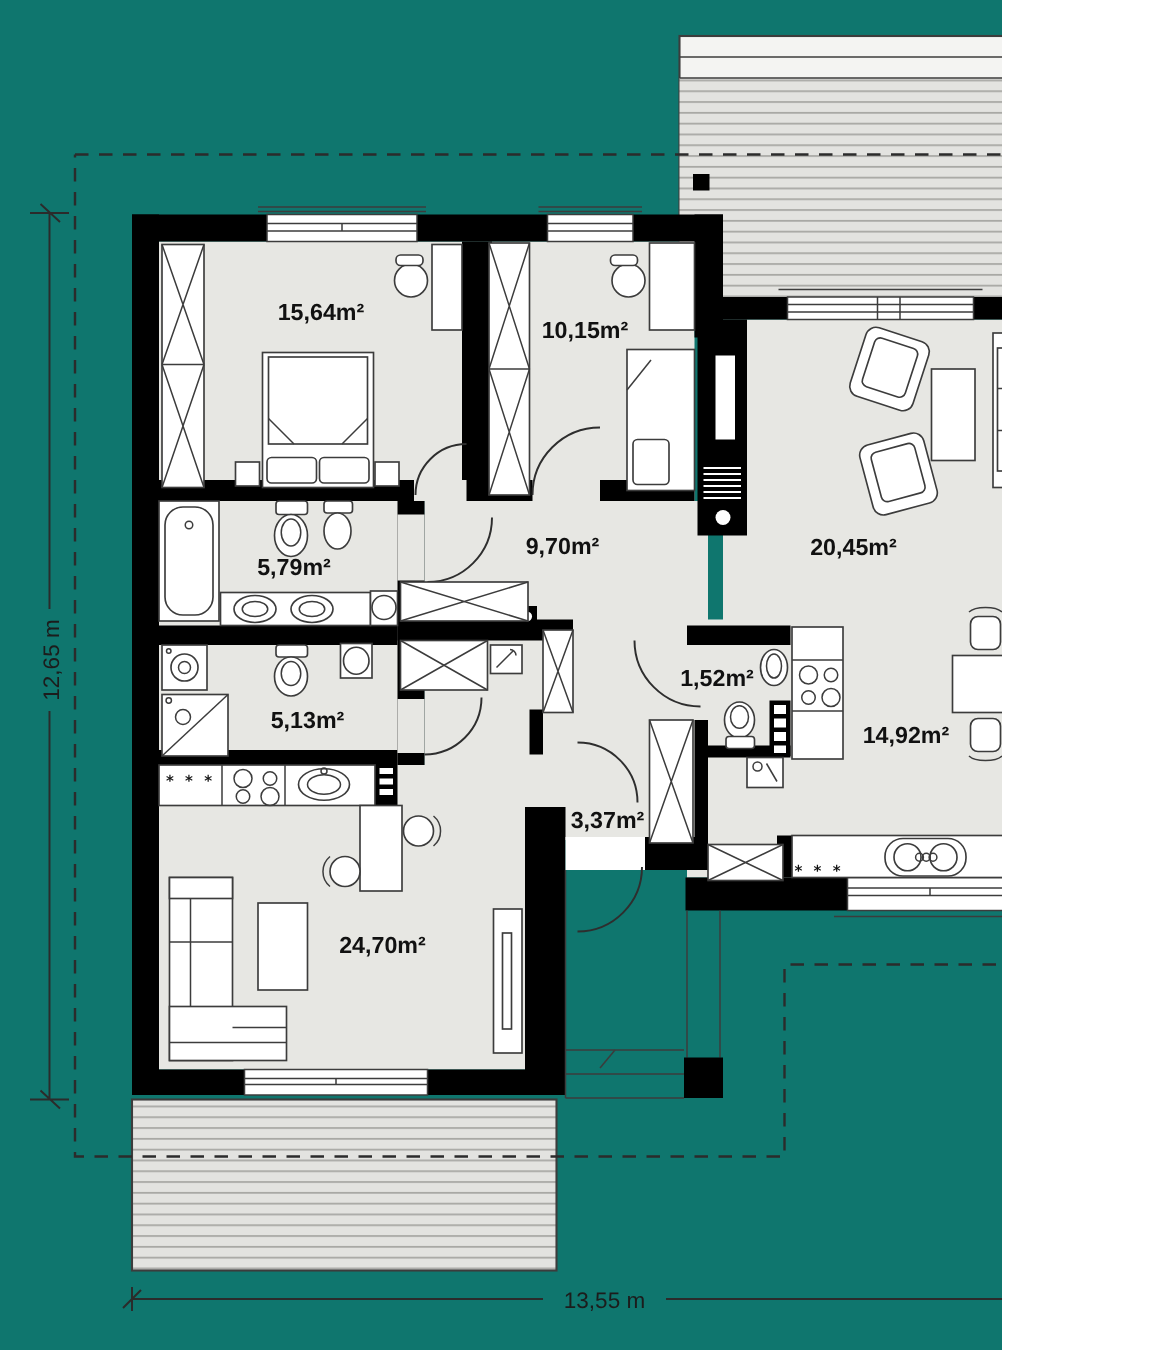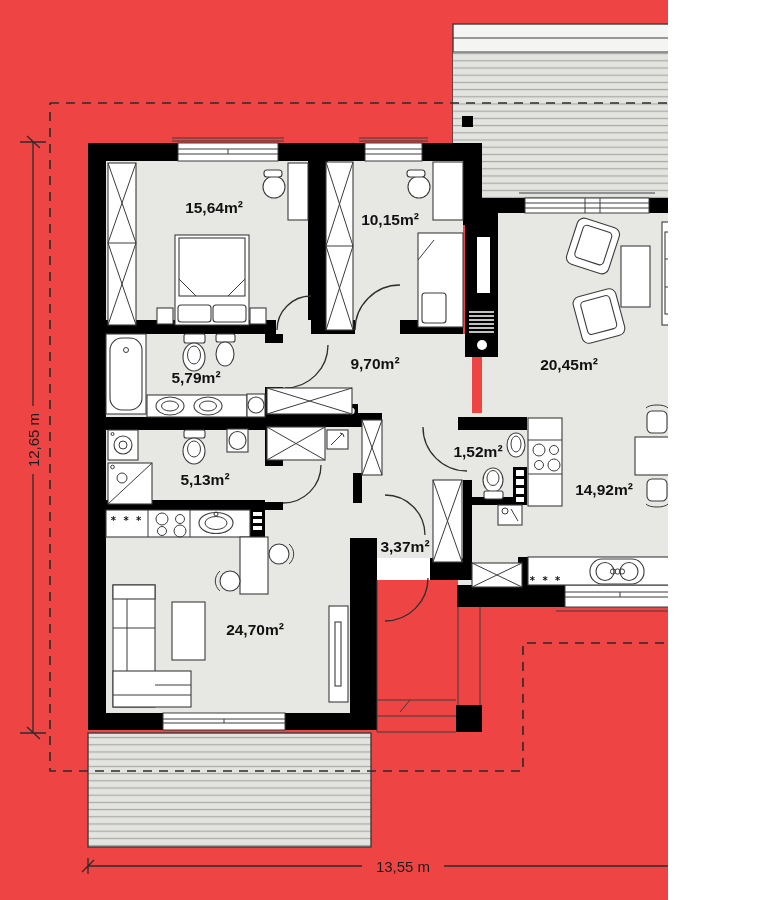--- a/index.html
+++ b/index.html
@@ -1,17 +1,17 @@
 <!DOCTYPE html>
 <html><head>
 <meta charset="utf-8">
 <style>
   html,body{margin:0;padding:0;background:#ffffff;}
   body{font-family:"Liberation Sans", sans-serif;}
-  .stage{width:668px;height:900px;position:relative;background:#ef4444;overflow:hidden;}
+  .stage{width:668px;height:900px;position:relative;background:#0f766e;overflow:hidden;}
   svg{display:block;}
   .room-label{font-family:"Liberation Sans", sans-serif;font-weight:700;font-size:15.5px;fill:#111;}
   .dim-label{font-family:"Liberation Sans", sans-serif;font-weight:400;font-size:15px;fill:#1c1c1c;}
   .marks{font-family:"DejaVu Sans", sans-serif;font-weight:700;font-size:10px;fill:#111;letter-spacing:2px;}
   .wall{fill:#000;}
   .furn{fill:#fff;stroke:#3c3c3c;stroke-width:1.1;}
   .furnline{stroke:#3c3c3c;stroke-width:1;fill:none;}
   .thin{stroke:#3c3c3c;stroke-width:1;fill:none;}
   .arc{stroke:#2e2e2e;stroke-width:1.3;fill:none;}
   .glaz{stroke:#3c3c3c;stroke-width:1;fill:none;}

